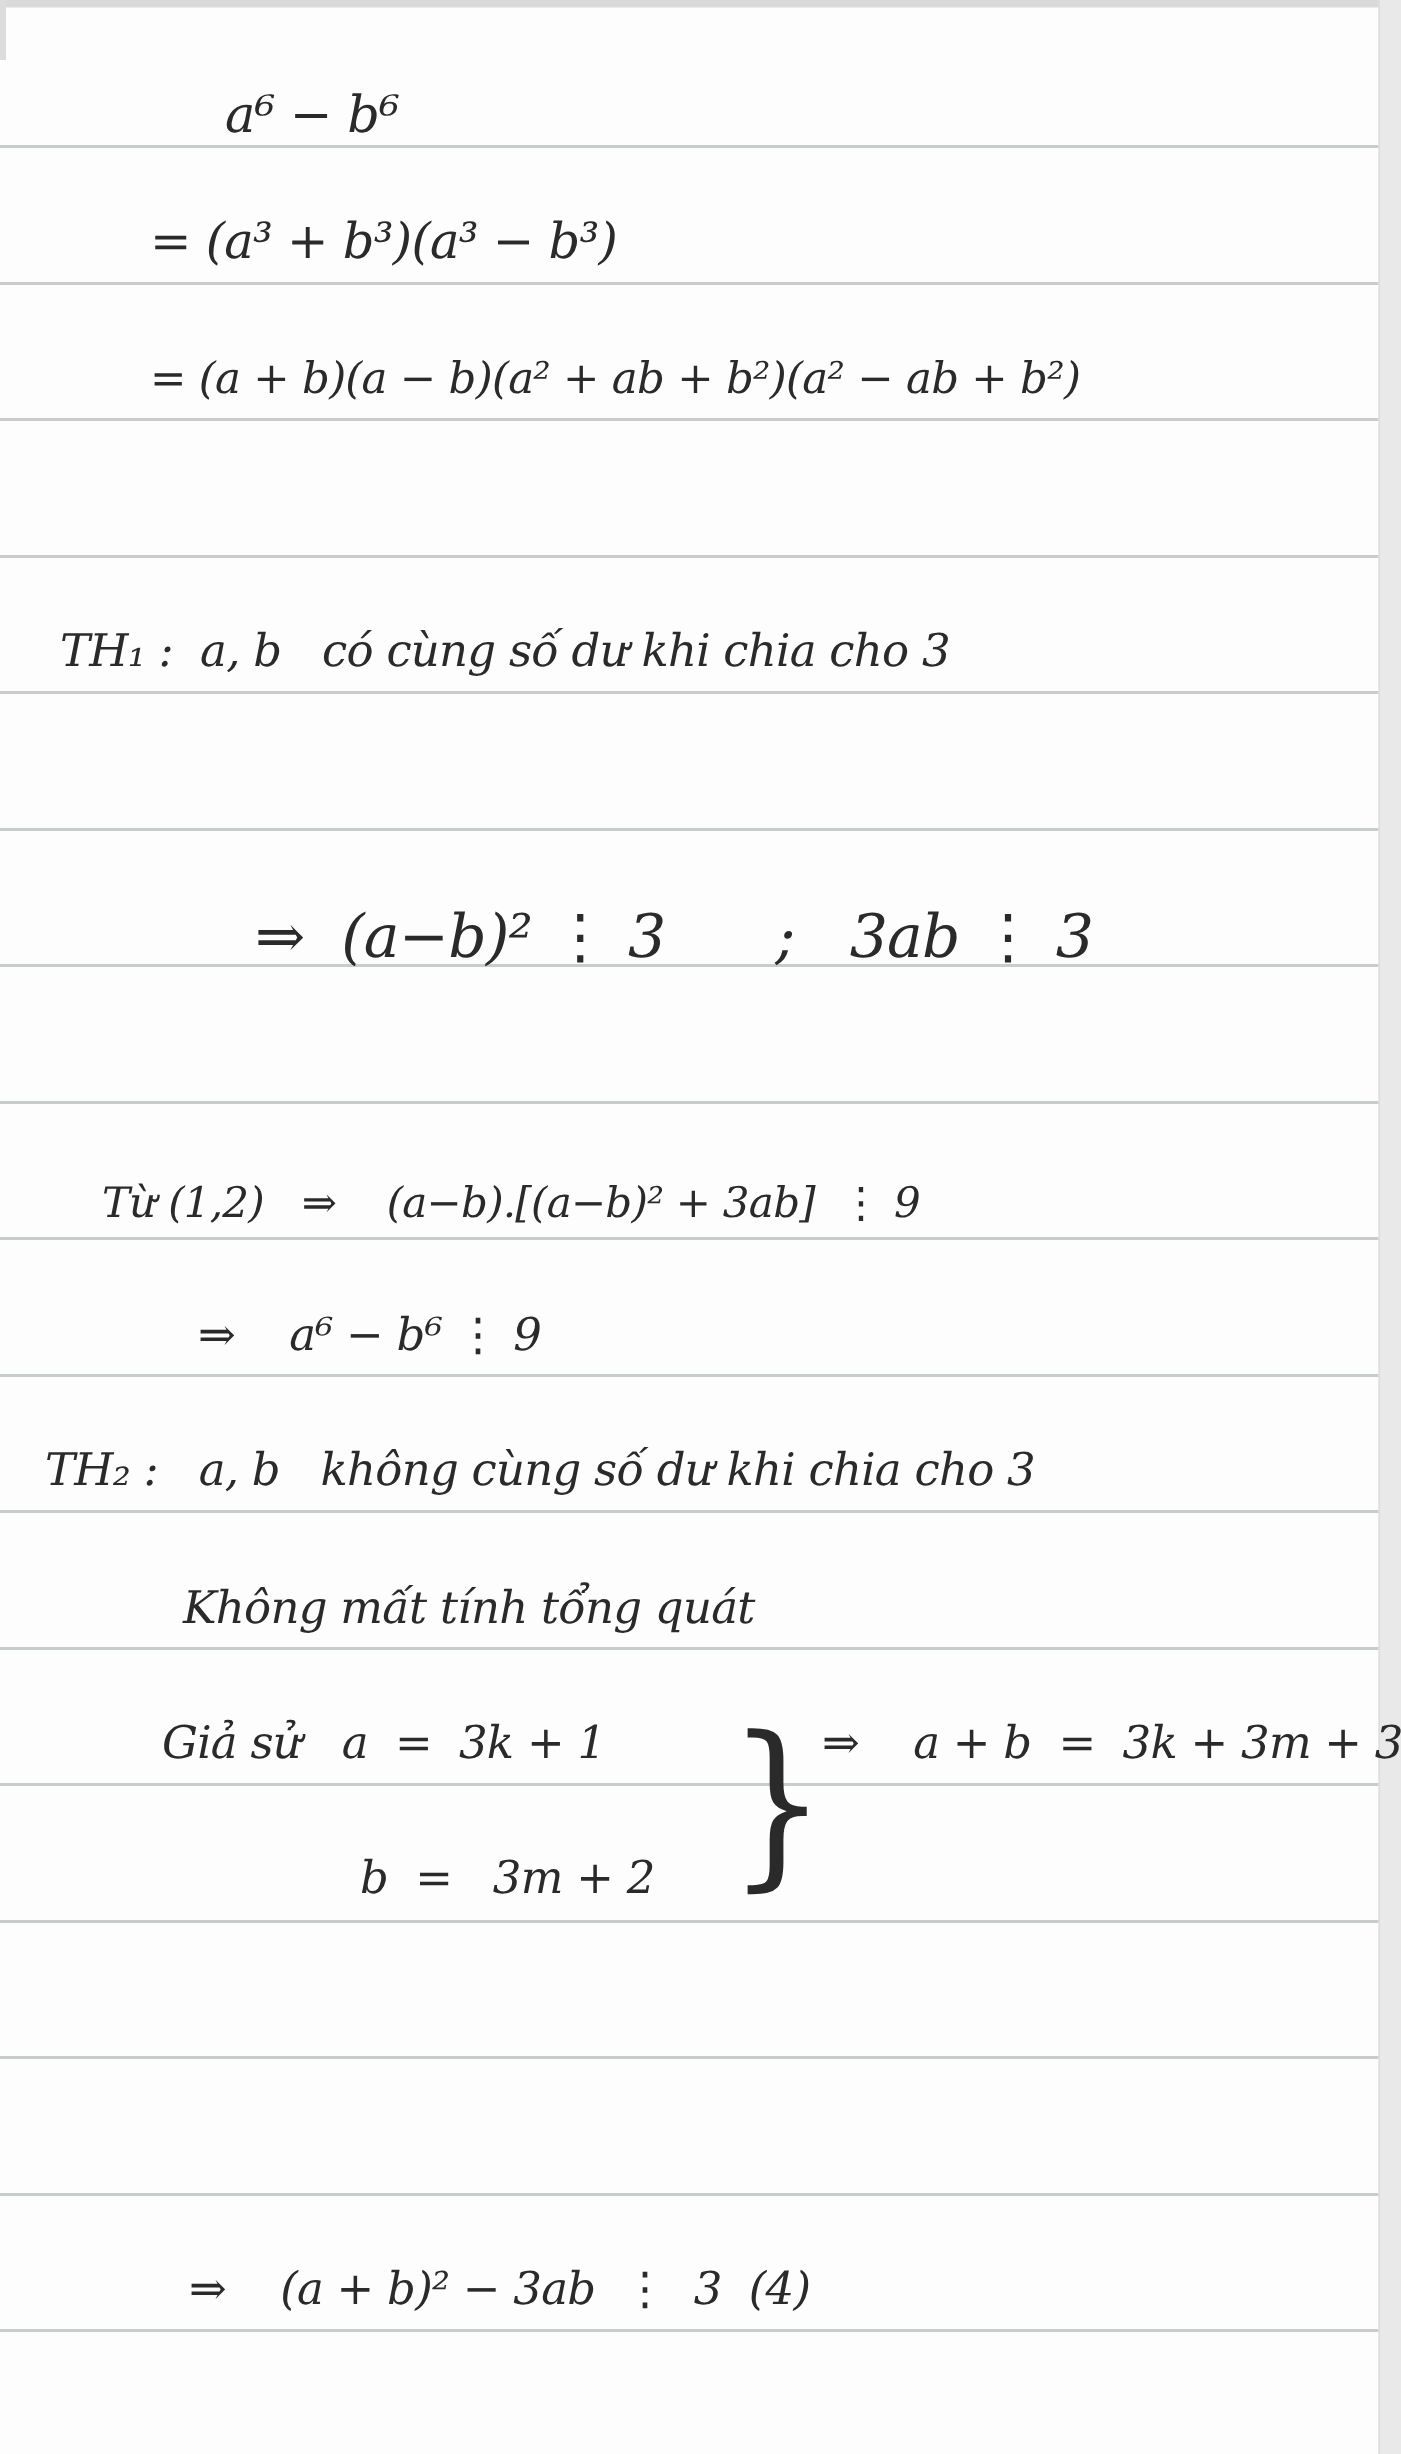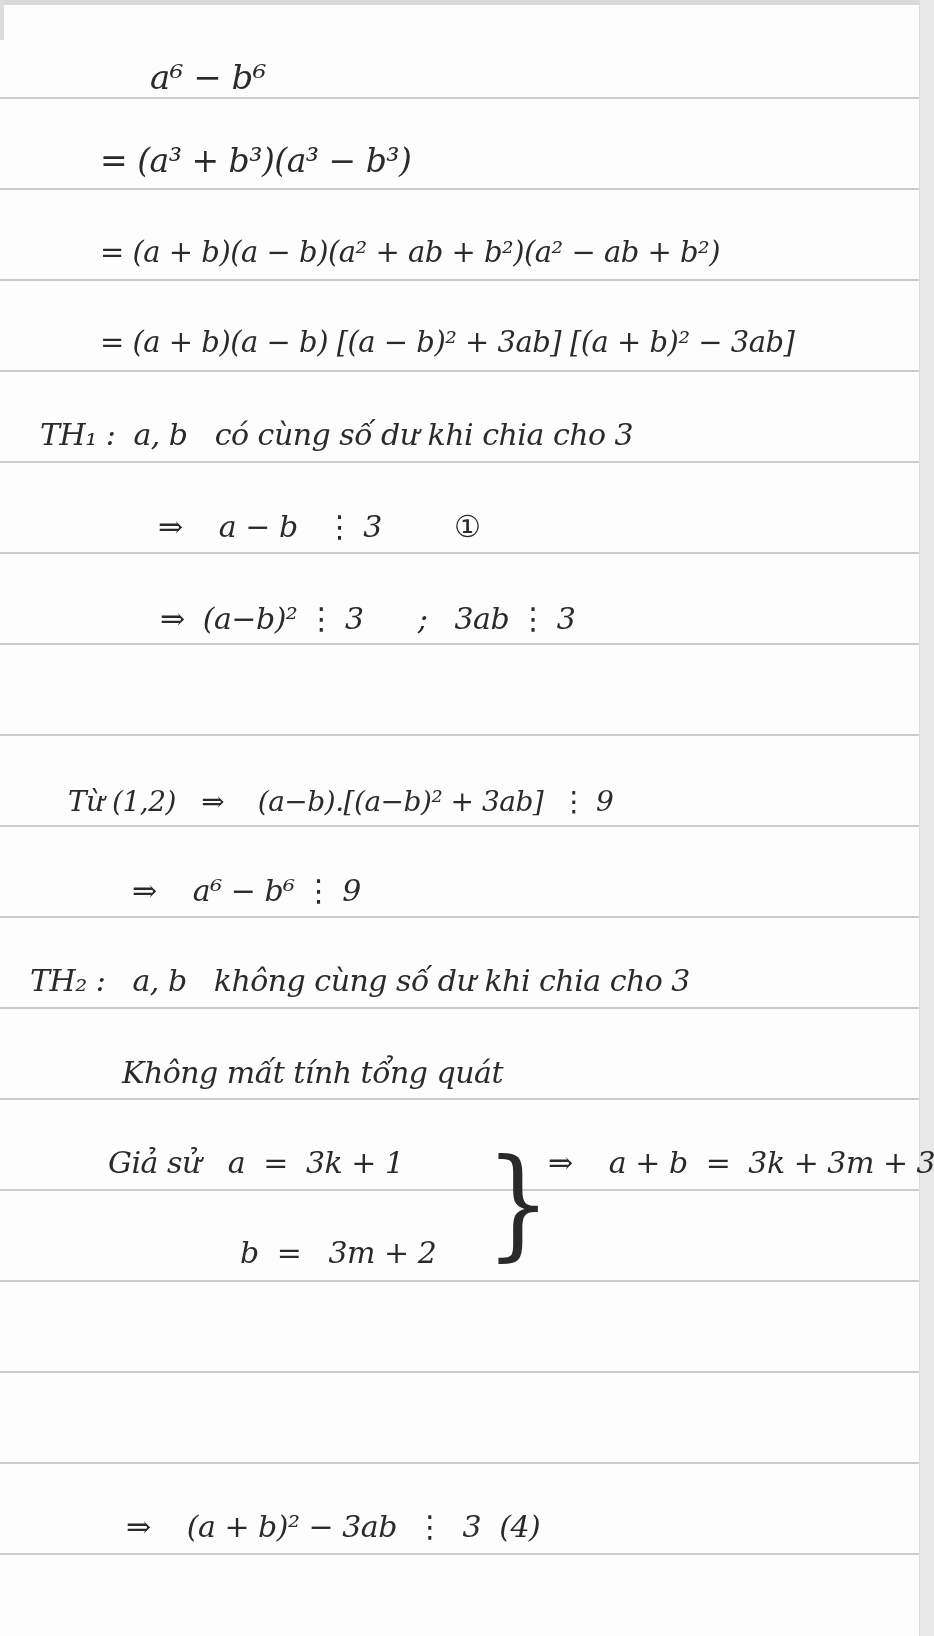--- a/index.html
+++ b/index.html
@@ -59,24 +59,22 @@
 
 <div class="page">
   <div class="rules"></div>
   <div class="edge-top"></div>
   <div class="edge-left-notch"></div>
   <div class="edge-right"></div>
 
   <div class="hw" style="left:150px; top:56px;  font-size:34px;">a⁶ − b⁶</div>
   <div class="hw" style="left:100px; top:234px; font-size:29px;">= (a + b)(a − b)(a² + ab + b²)(a² − ab + b²)</div>
   <div class="hw" style="left:100px; top:140px; font-size:33px;">= (a³ + b³)(a³ − b³)</div>
-  <div class="hw" style="left:100px; top:324px; font-size:29px;">= (a + b)(a − b) [(a − b)² + 3ab] [(a + b)² − 3ab]</div>
   <div class="hw" style="left:40px;  top:416px; font-size:30px;">TH₁ :  a, b   có cùng số dư khi chia cho 3</div>
-  <div class="hw" style="left:158px; top:508px; font-size:30px;">⇒    a − b   ⋮ 3        ①</div>
-  <div class="hw" style="left:160px; top:600px; font-size:30px;">⇒  (a−b)² ⋮ 3      ;   3ab ⋮ 3</div>
+  <div class="hw" style="left:170px; top:600px; font-size:40px;">⇒  (a−b)² ⋮ 3      ;   3ab ⋮ 3</div>
   <div class="hw" style="left:68px;  top:784px; font-size:28px;">Từ (1,2)   ⇒    (a−b).[(a−b)² + 3ab]  ⋮ 9</div>
   <div class="hw" style="left:132px; top:872px; font-size:30px;">⇒    a⁶ − b⁶ ⋮ 9</div>
   <div class="hw" style="left:30px;  top:962px; font-size:30px;">TH₂ :   a, b   không cùng số dư khi chia cho 3</div>
   <div class="hw" style="left:122px; top:1054px; font-size:30px;">Không mất tính tổng quát</div>
   <div class="hw" style="left:108px; top:1144px; font-size:30px;">Giả sử   a  =  3k + 1</div>
   <div class="hw" style="left:240px; top:1234px; font-size:30px;">b  =   3m + 2</div>
   <div class="brace" style="left:480px; top:1128px;">}</div>
   <div class="hw" style="left:548px; top:1144px; font-size:30px;">⇒    a + b  =  3k + 3m + 3</div>
   <div class="hw" style="left:126px; top:1508px; font-size:30px;">⇒    (a + b)² − 3ab  ⋮  3  (4)</div>
 </div>

